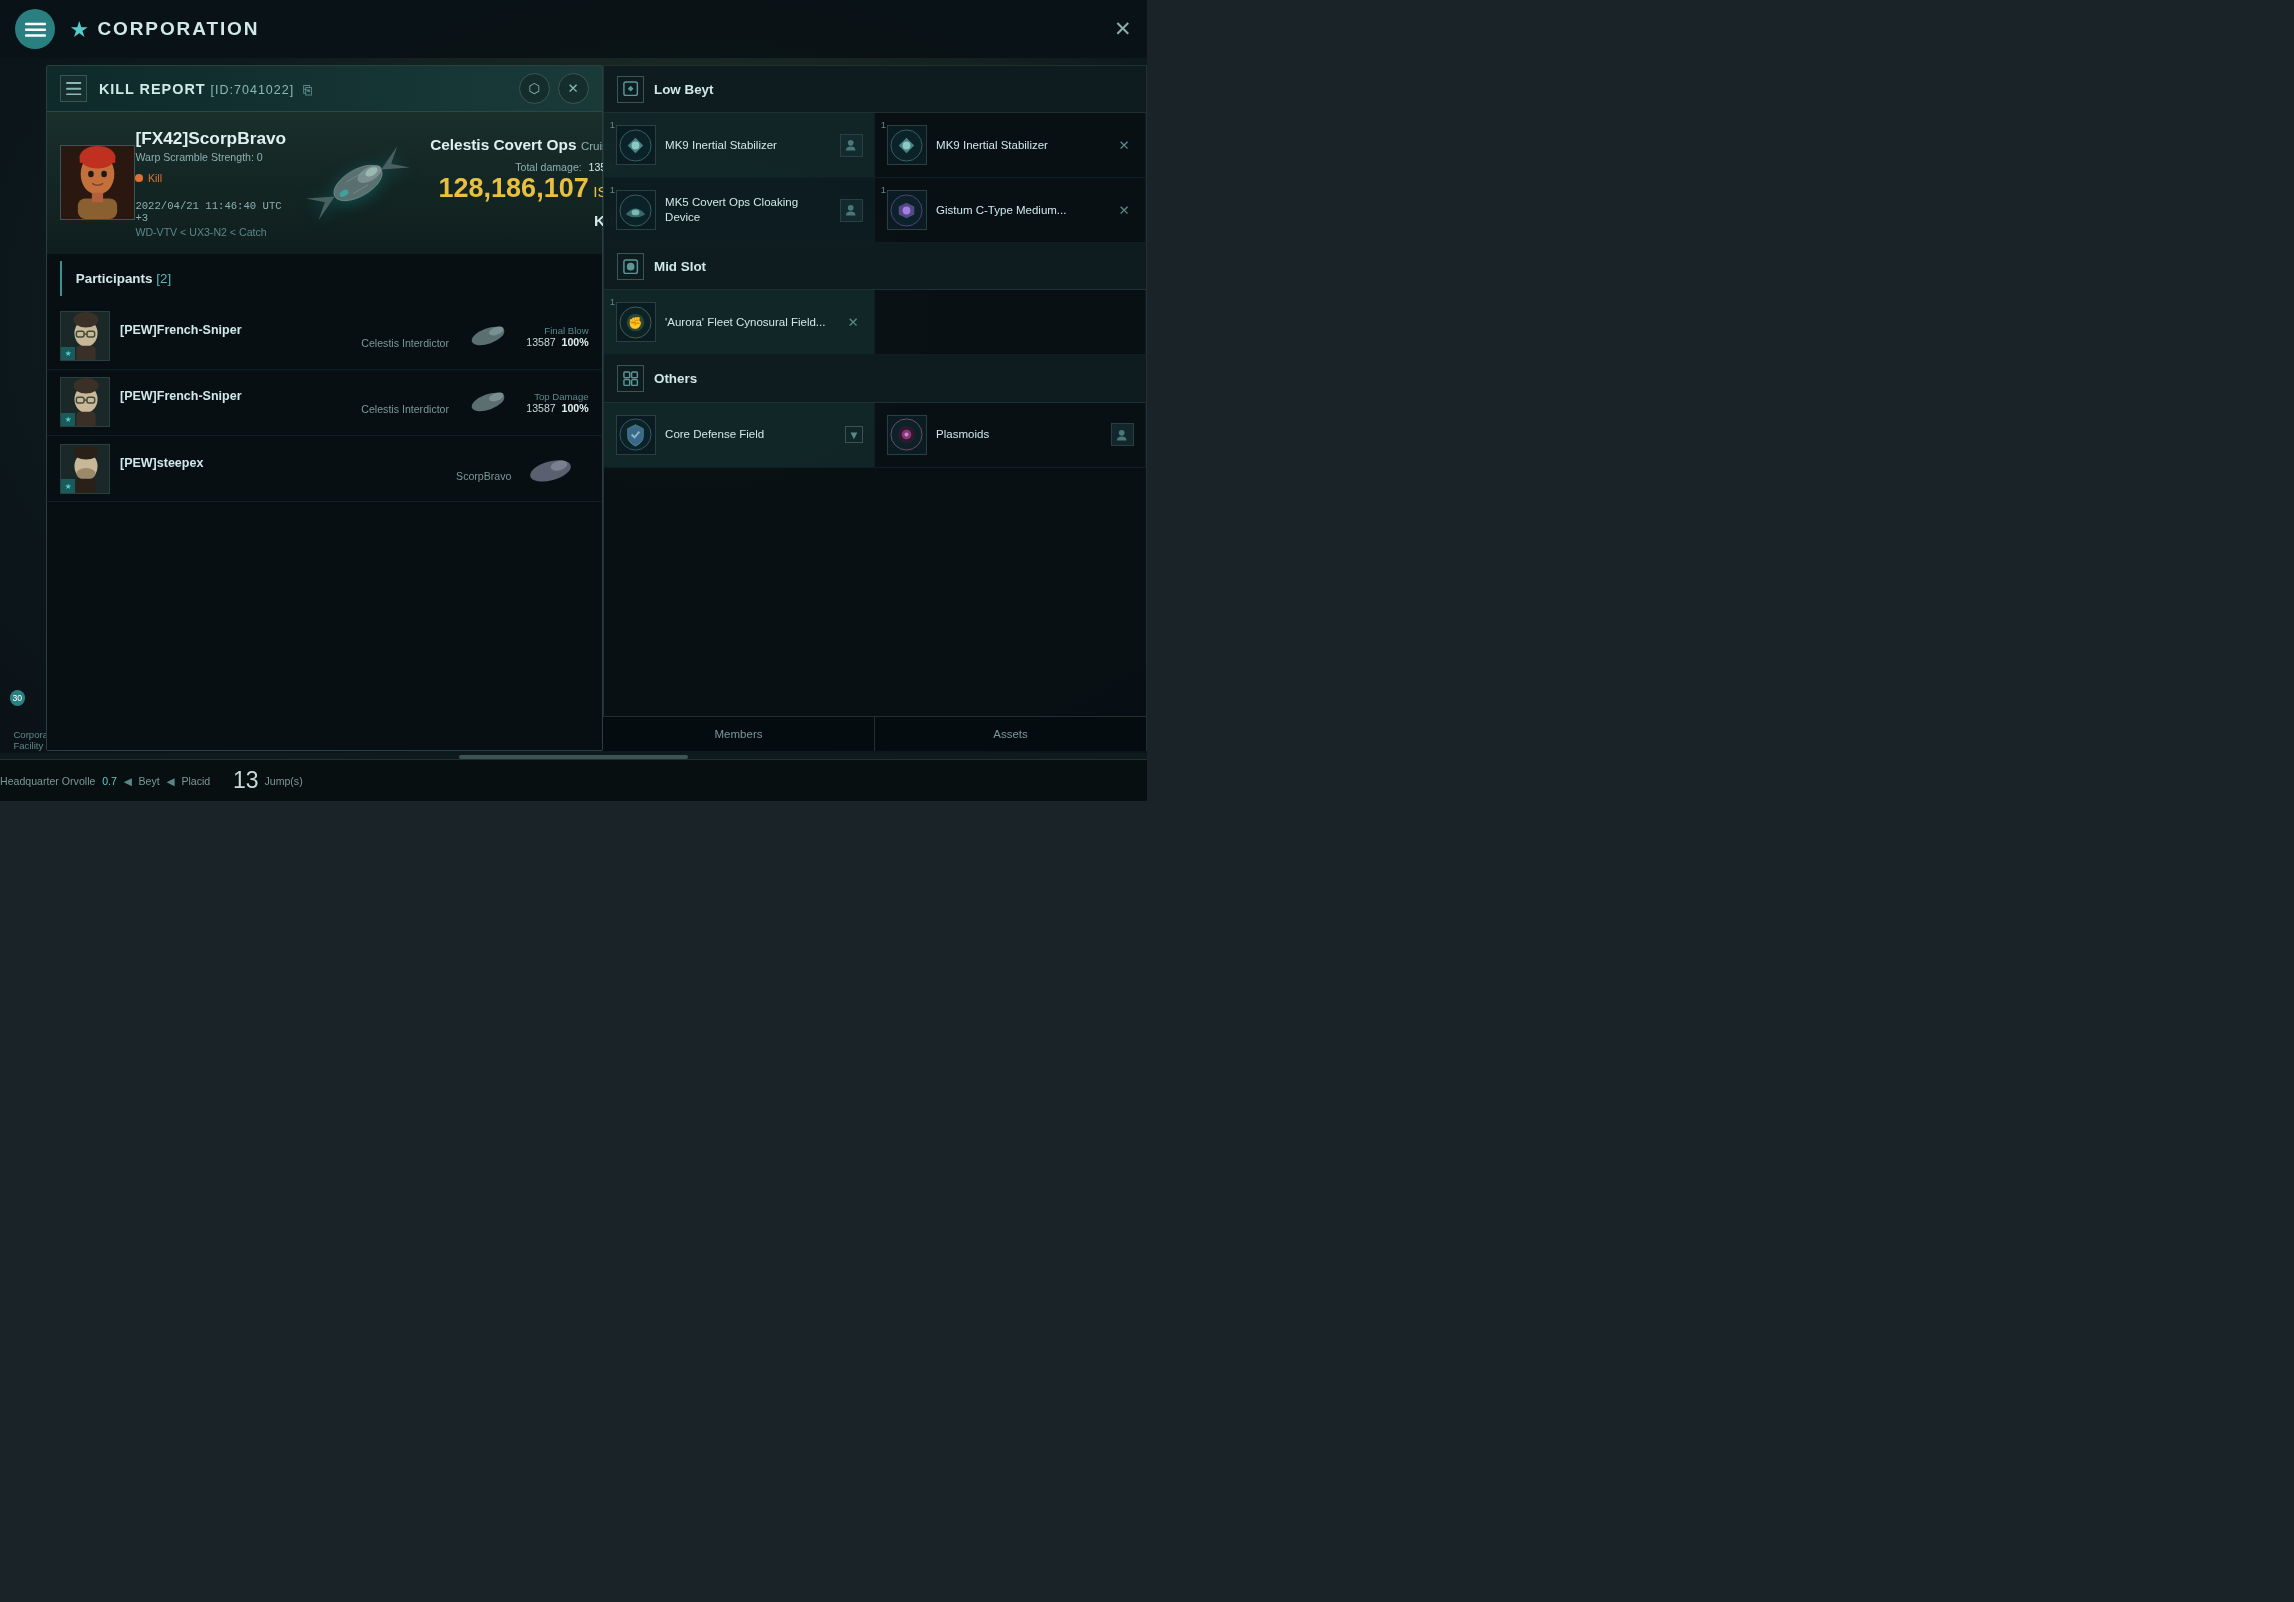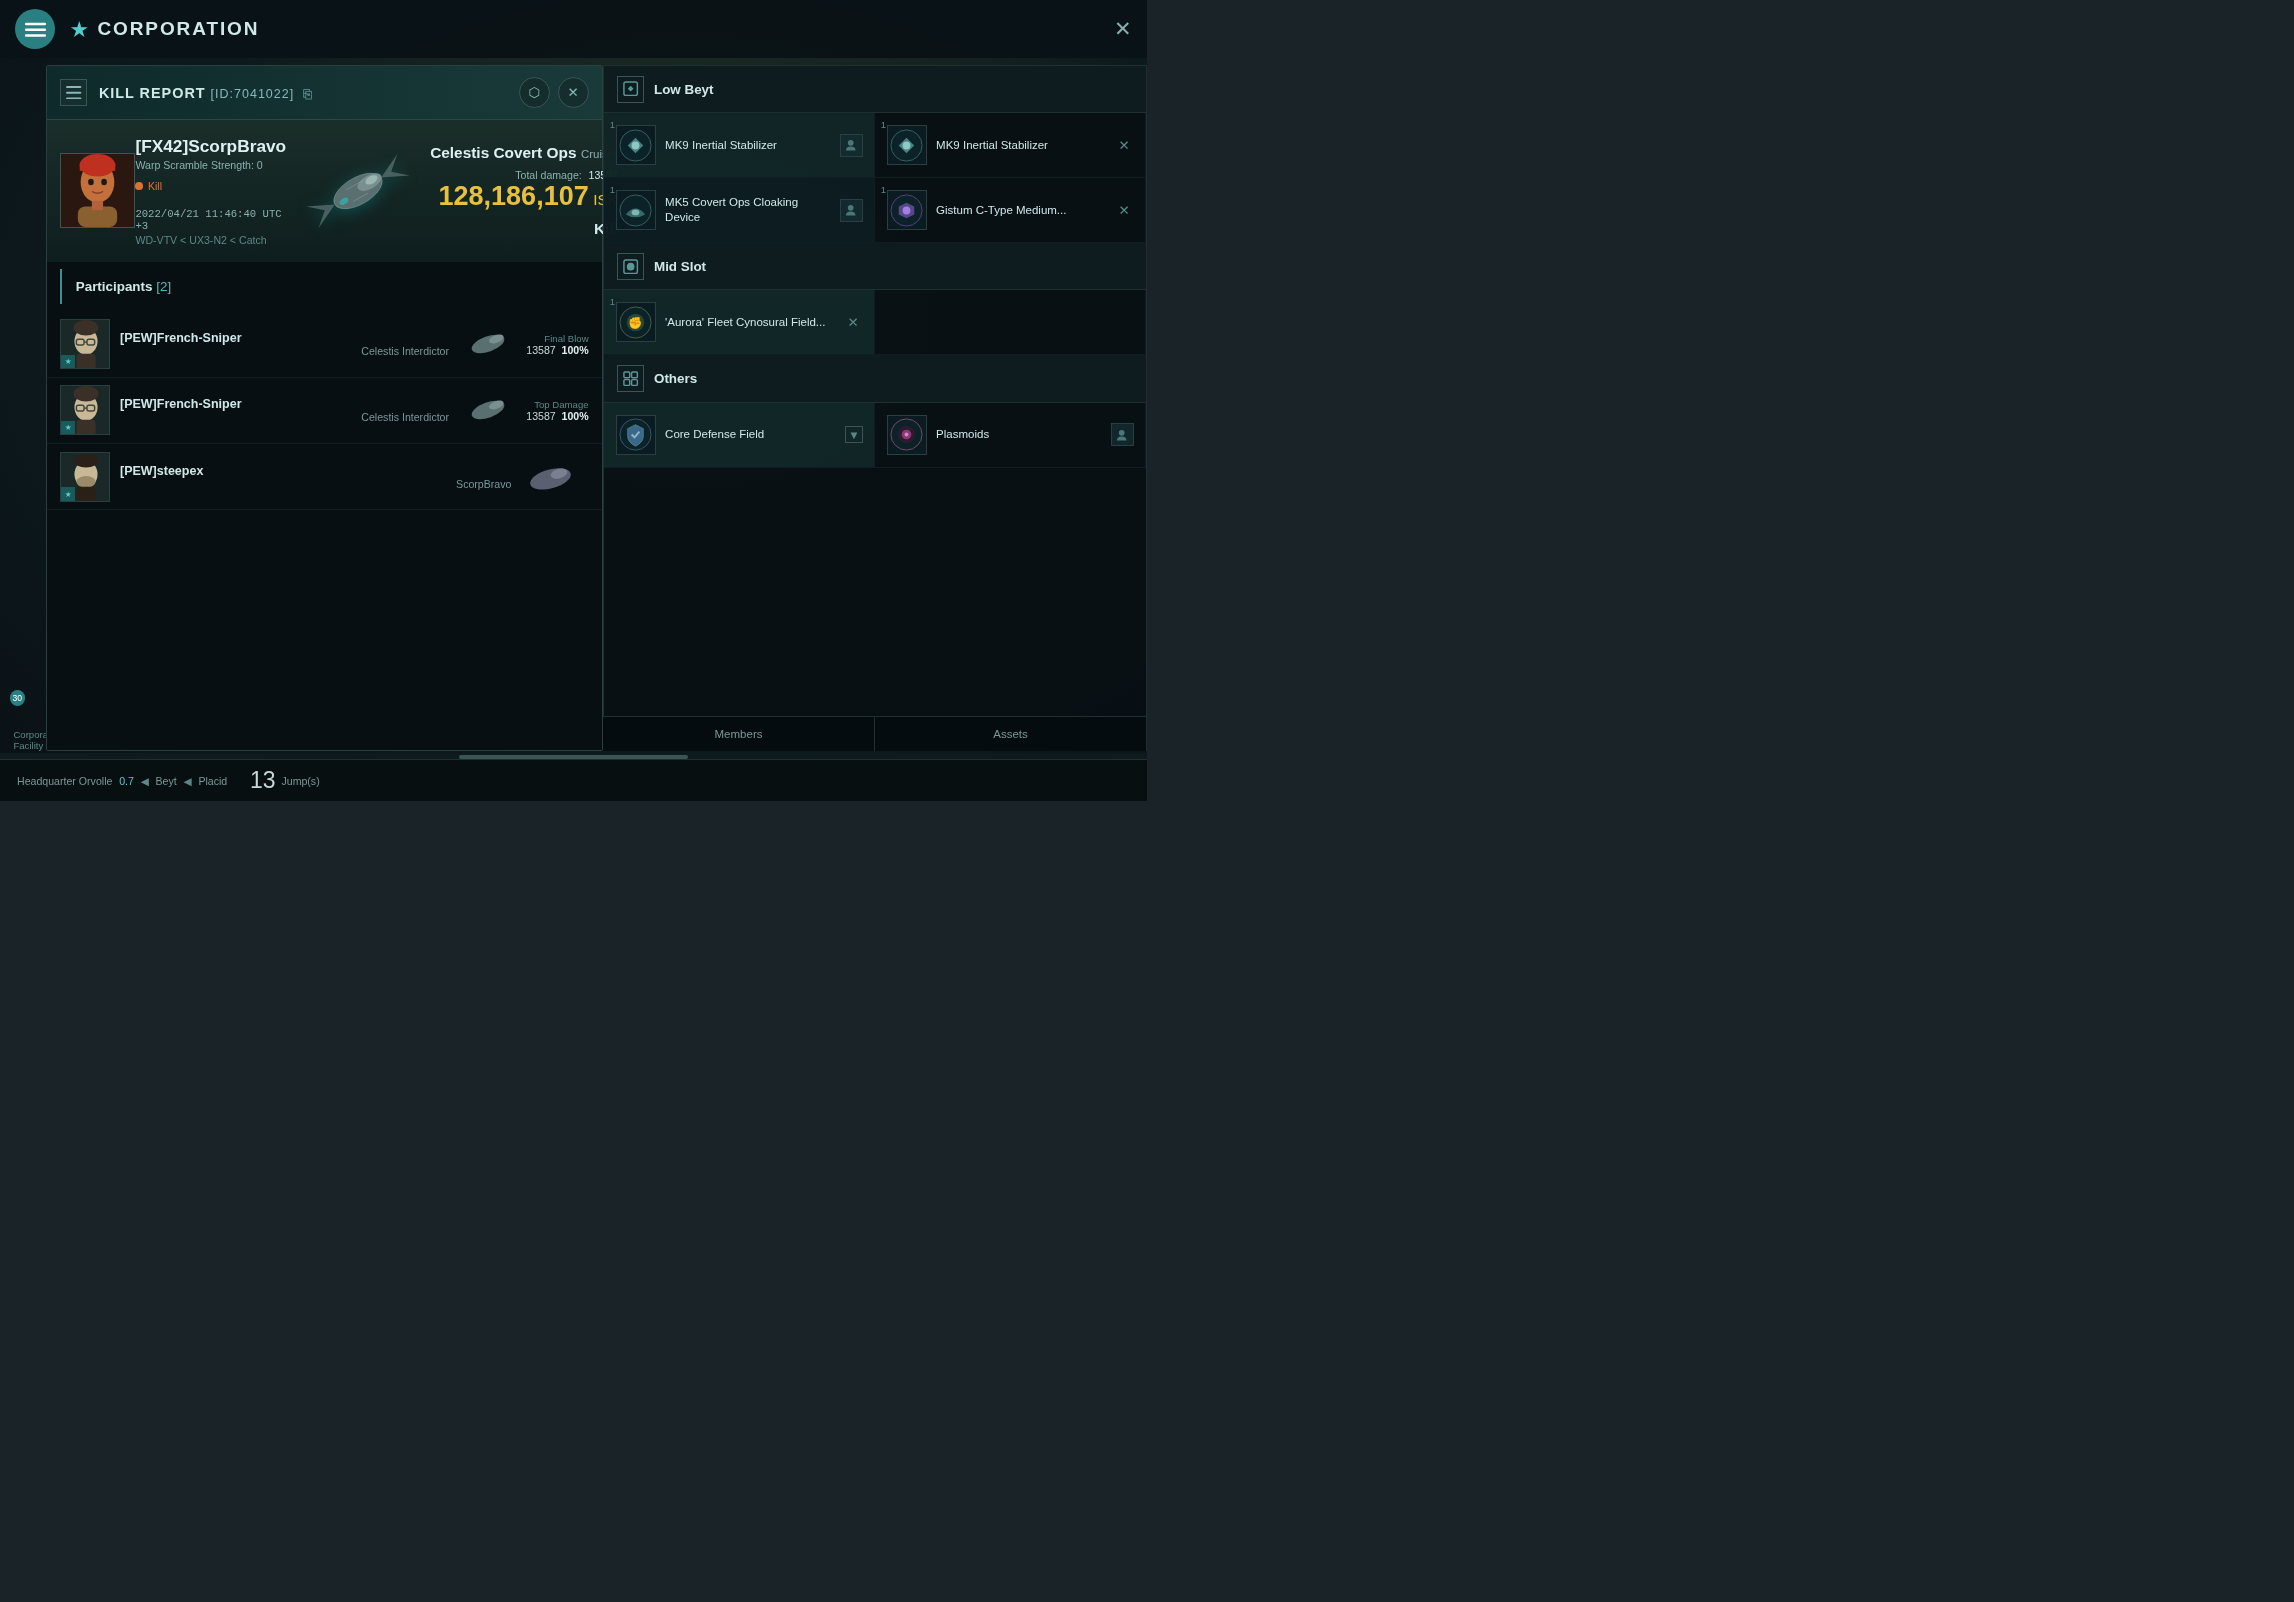--- a/index.html
+++ b/index.html
@@ -60,21 +60,21 @@
       cursor: pointer;
     }
 
     
     .bottom-bar {
       position: absolute;
       bottom: 0; left: 0; right: 0;
       height: 42px;
       background: rgba(8,15,18,0.97);
       display: flex; align-items: center;
-      padding: 0 17px;
+      padding: 0 0;
       z-index: 10;
       border-top: 1px solid #1e3030;
     }
     .bottom-bar-left {
       font-size: 10.6px;
       color: #7a9898;
     }
     .bottom-bar-jumps {
       margin-left: 19px;
       display: flex; align-items: center; gap: 5.8px;
@@ -139,21 +139,21 @@
       border: 1px solid #2a4040;
       border-radius: 1.9px;
       z-index: 20;
       display: flex;
       flex-direction: column;
     }
 
     .kill-report-header {
       background: linear-gradient(90deg, #0e2a2a 0%, #1a3a3a 100%);
       padding: 0 13.4px;
-      height: 54px;
+      height: 46px;
       display: flex; align-items: center;
       border-bottom: 1px solid #2a4848;
       flex-shrink: 0;
     }
     .kill-report-menu-btn {
       width: 27px; height: 27px;
       border: 1px solid #3a5555;
       display: flex; align-items: center; justify-content: center;
       cursor: pointer;
       background: rgba(30,50,50,0.5);

